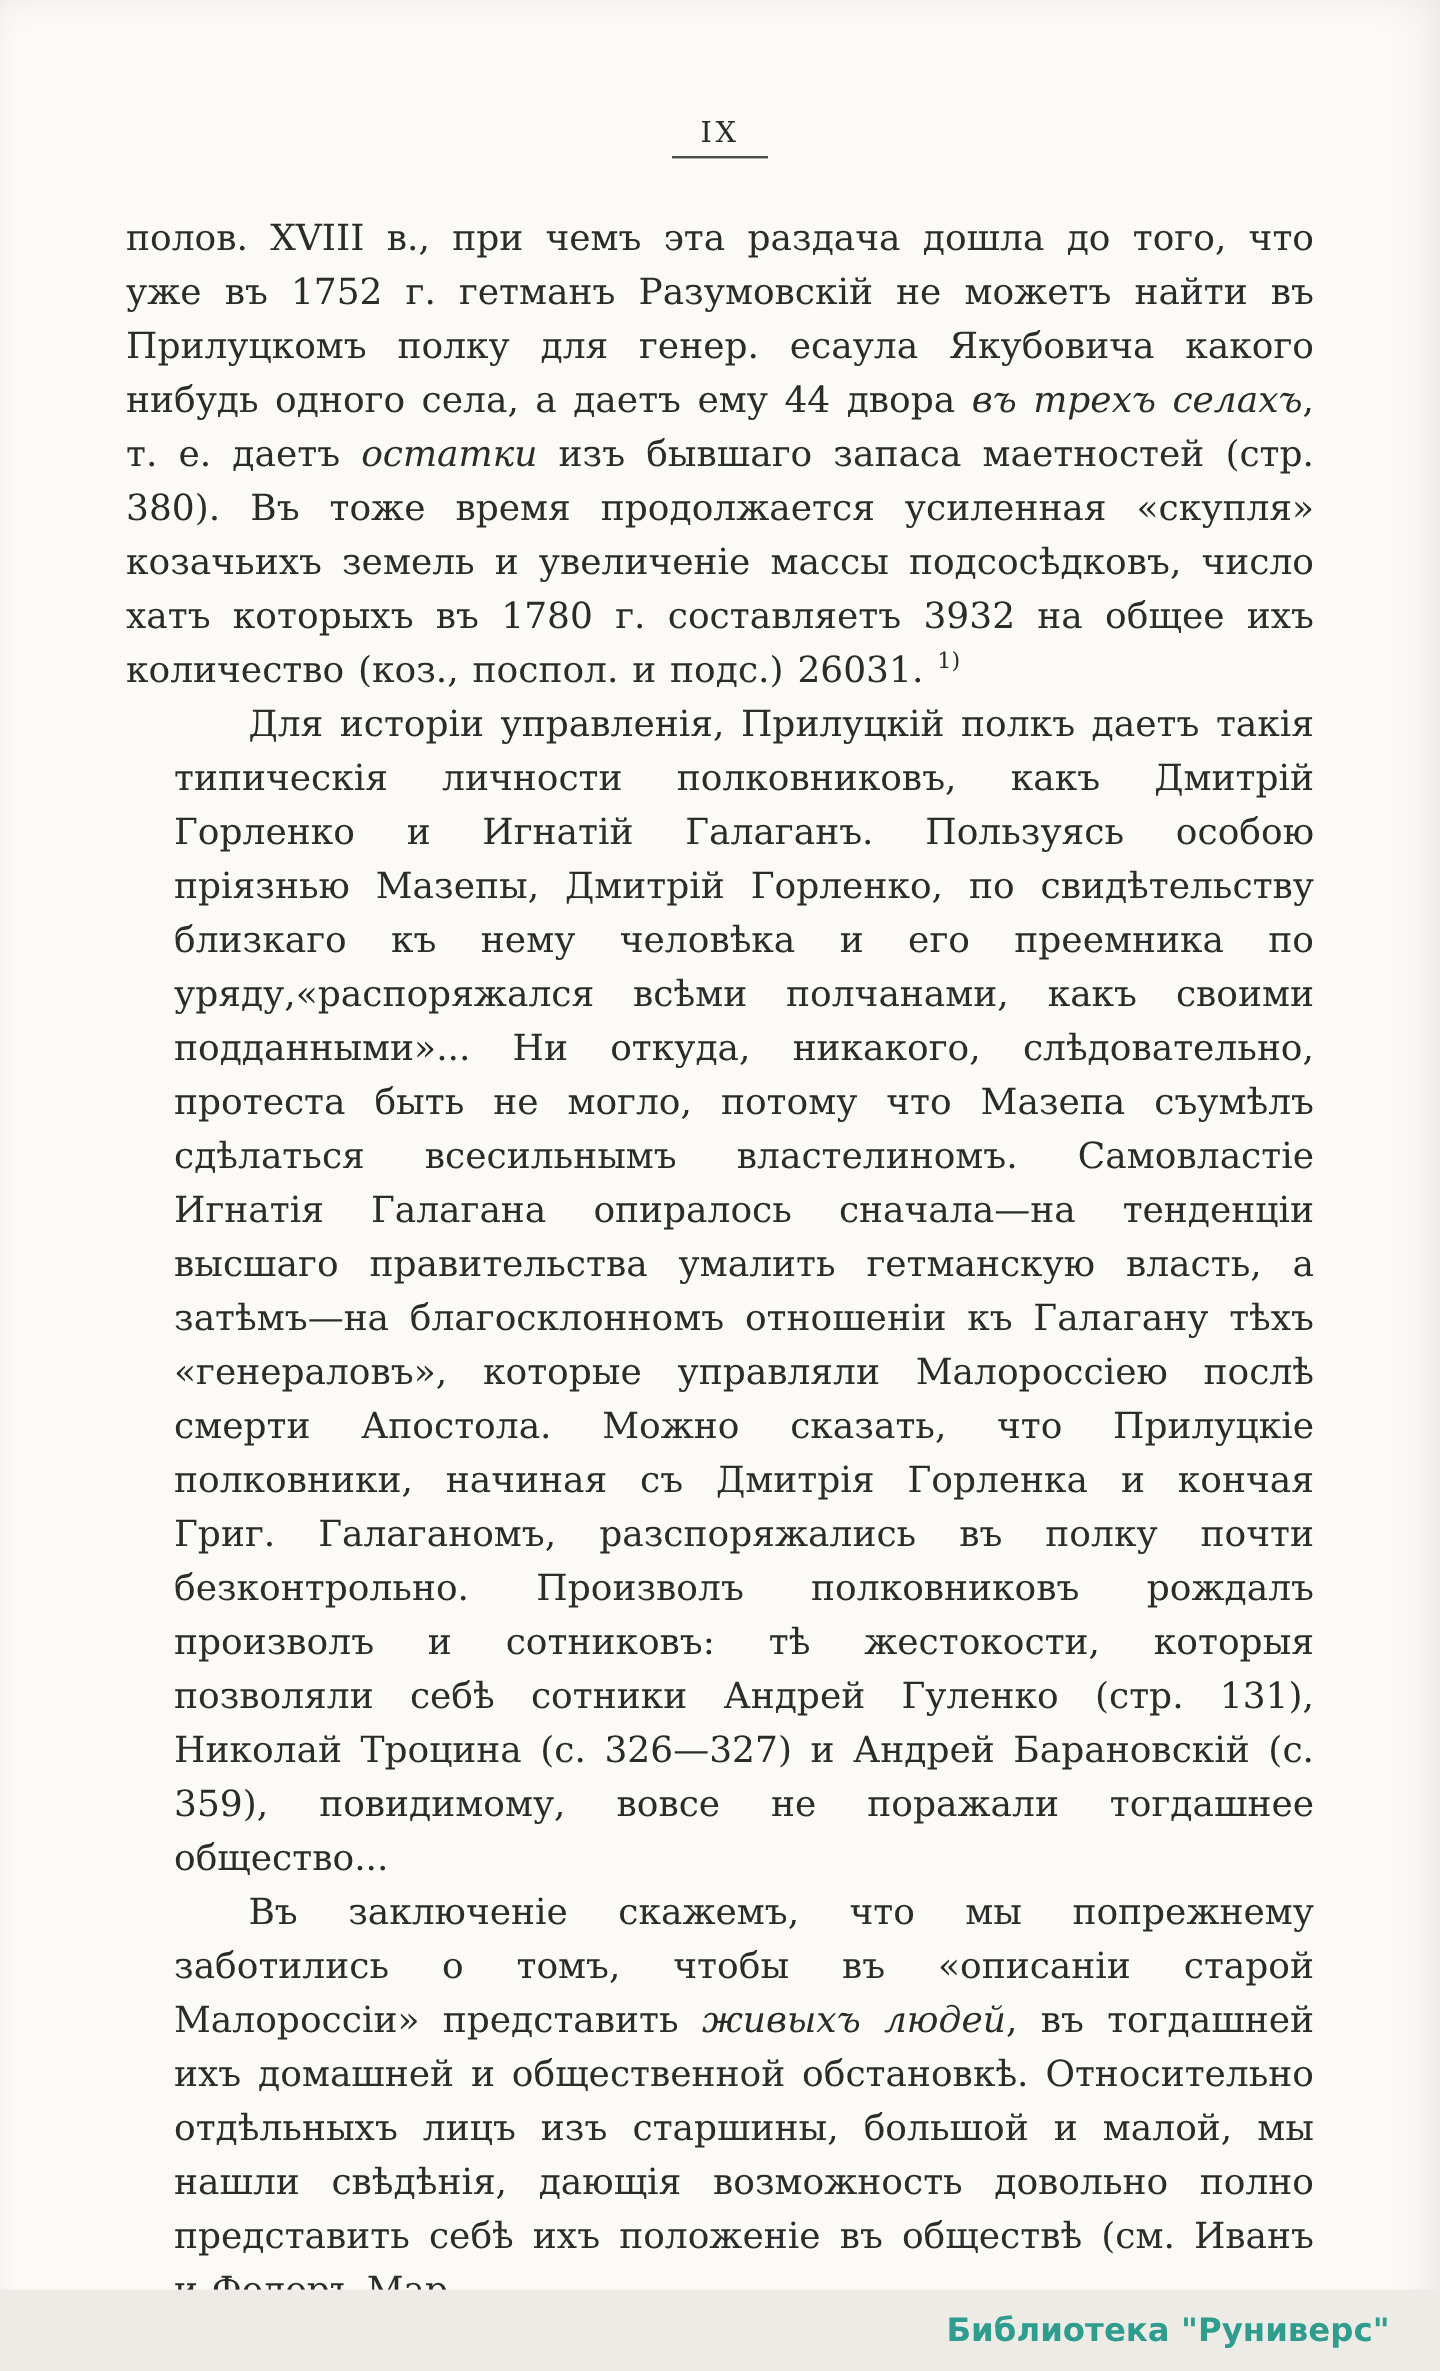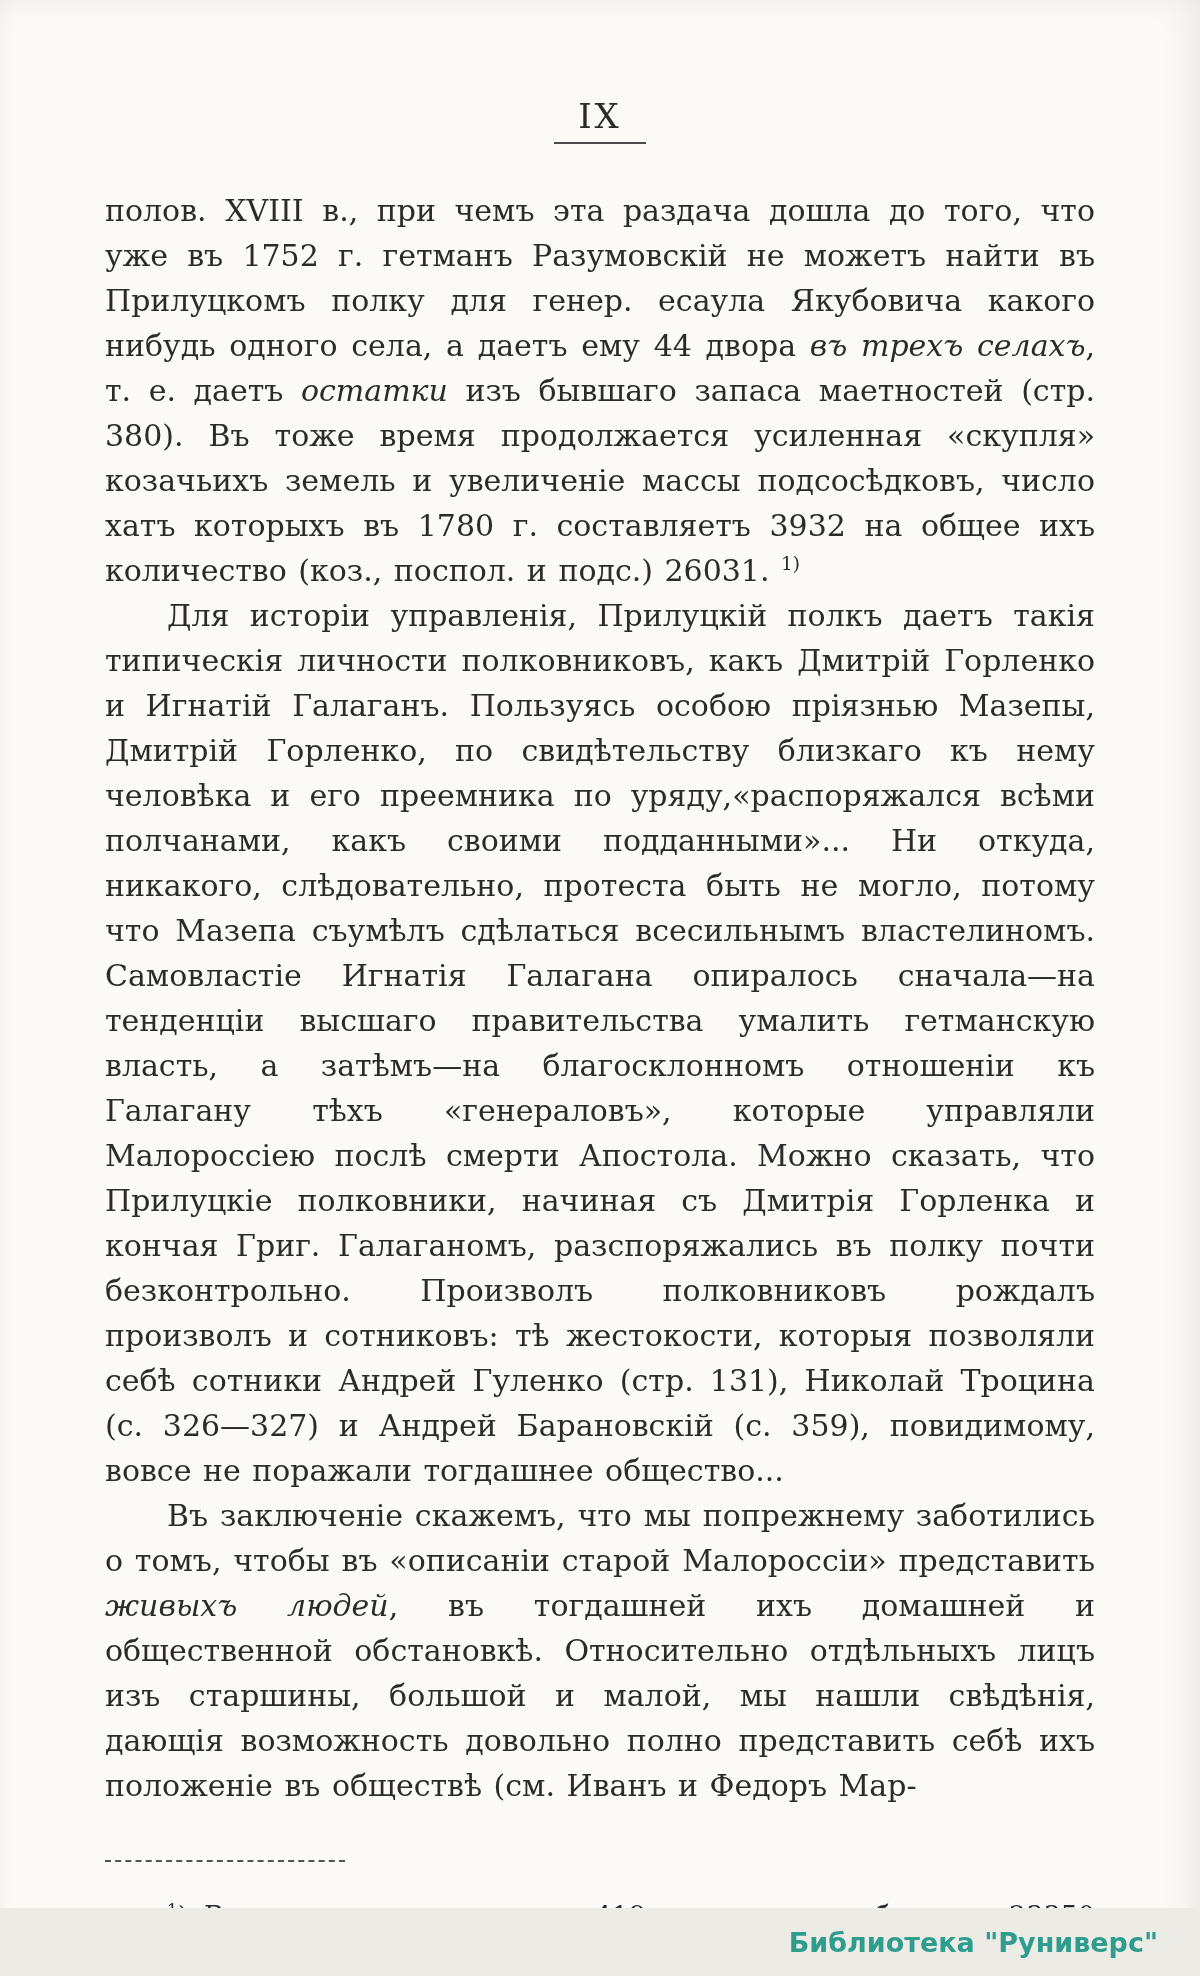--- a/index.html
+++ b/index.html
@@ -17,37 +17,38 @@
     font-family: "DejaVu Serif", "Liberation Serif", serif;
     color: #2b2b2b;
     overflow: hidden;
   }
   .page-header {
     text-align: center;
     padding-top: 96px;
   }
   .page-number {
     display: inline-block;
-    font-size: 34px;
+    font-size: 24px;
     letter-spacing: 3px;
     padding: 0 24px 6px 24px;
     border-bottom: 2px solid #4a4a4a;
   }
   .content {
     margin: 44px 105px 0 105px;
     font-size: 30px;
     line-height: 45px;
     text-align: justify;
     word-spacing: 2px;
   }
   .content p {
     margin: 0;
   }
   .content p.indent {
     text-indent: 62px;
+    margin-left: 40px;
   }
   .content i {
   }
   sup {
     font-size: 62%;
     line-height: 0;
     vertical-align: super;
   }
   .footnote-sep {
     margin: 52px 0 34px 105px;

